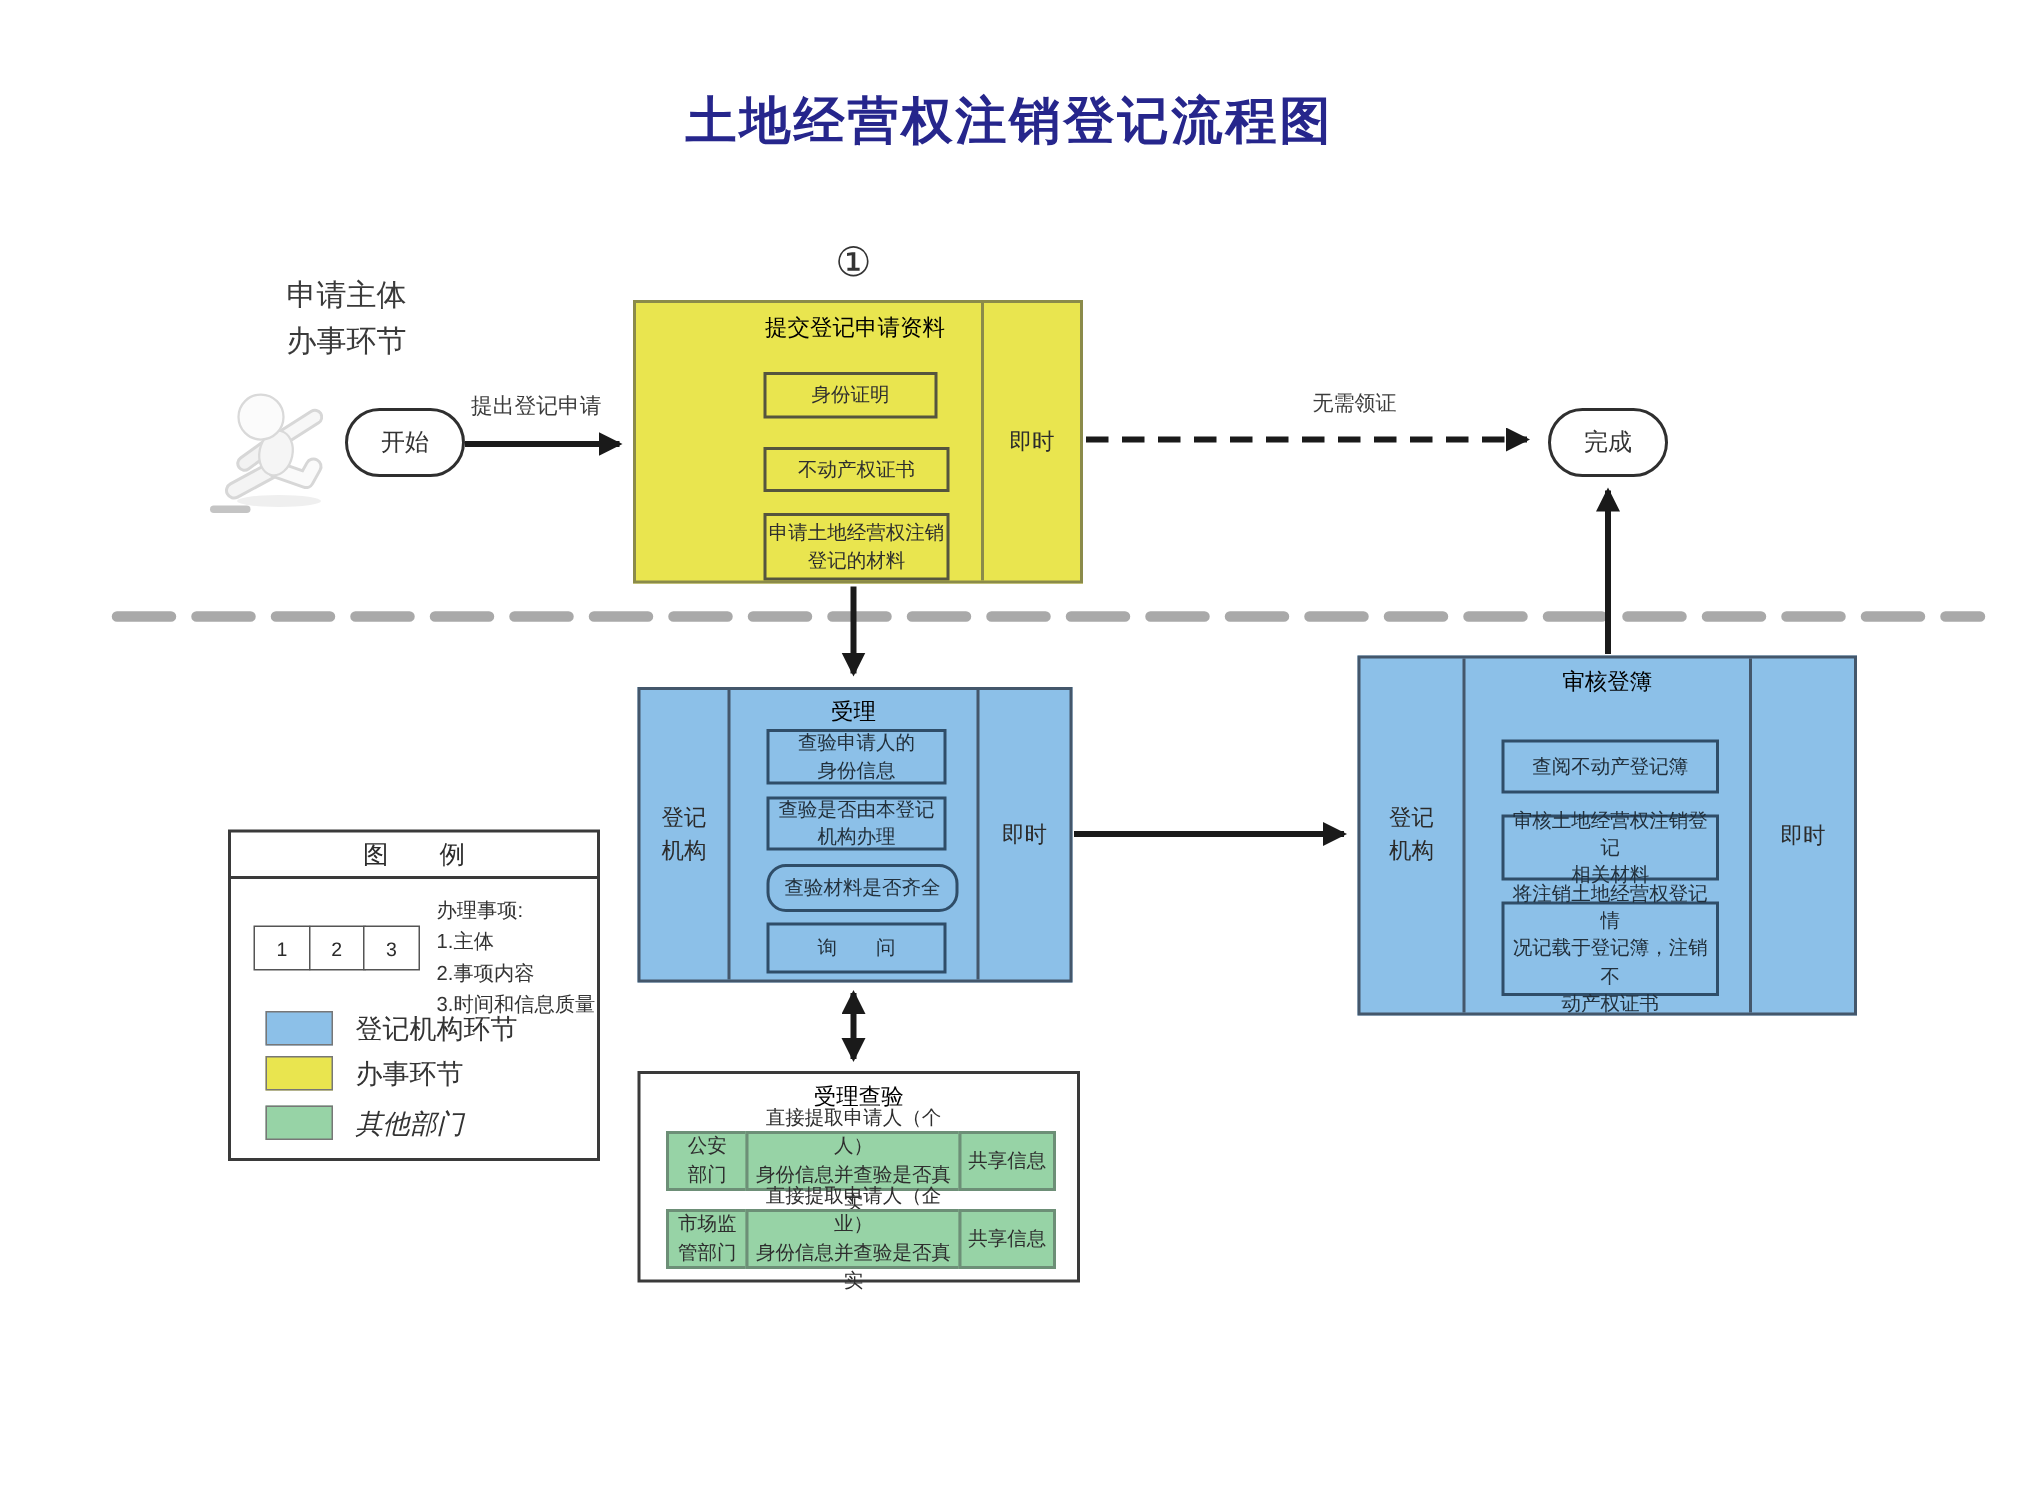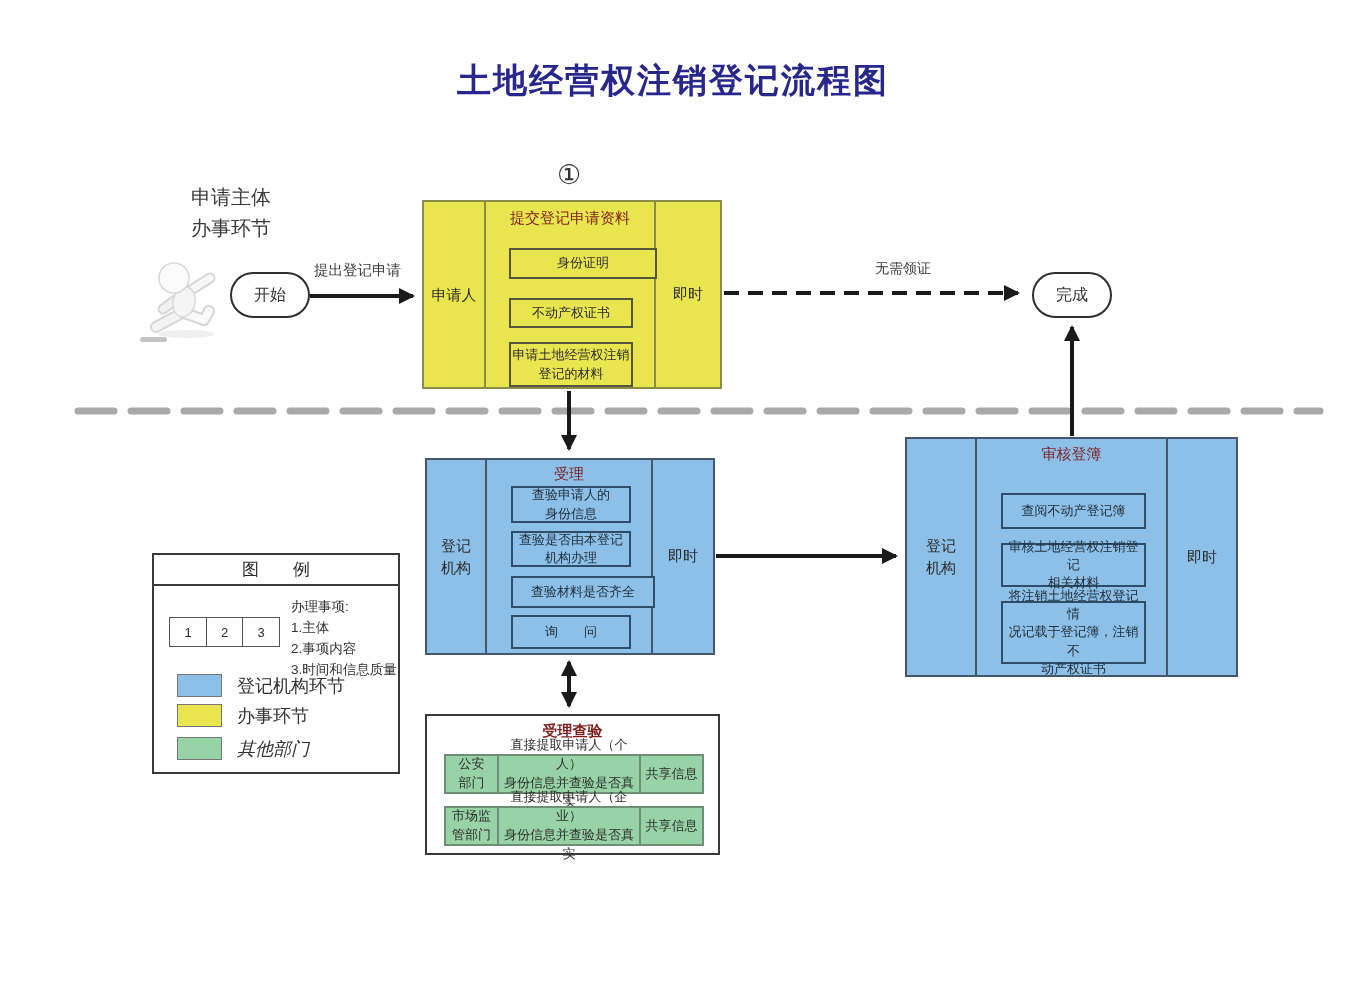--- a/index.html
+++ b/index.html
@@ -24,21 +24,21 @@
 
   .bigbox { border-style:solid; border-width:2.5px; }
   .ybox { background:#e9e54f; border-color:#8b8b4a; }
   .bbox { background:#8cc0e8; border-color:#44576b; }
   .col-left  { position:absolute; left:0; top:0; bottom:0; display:flex; align-items:center; justify-content:center; text-align:center; font-size:15px; line-height:22px; }
   .col-right { position:absolute; right:0; top:0; bottom:0; display:flex; align-items:center; justify-content:center; text-align:center; font-size:15px; }
   .ybox > .col-left  { border-right:2.5px solid #8b8b4a; }
   .ybox > .col-right { border-left:2.5px solid #8b8b4a; }
   .bbox > .col-left  { border-right:2.5px solid #44576b; }
   .bbox > .col-right { border-left:2.5px solid #44576b; }
-  .box-title { position:absolute; text-align:center; font-size:15px; color:#7f1d1d; }
+  .box-title { position:absolute; text-align:center; font-size:15px; color:#000000; }
 
   .yitem { position:absolute; background:#e9e54f; border:2px solid #55553e; font-size:13px; line-height:1.4; color:#2e2e2e; }
   .bitem { position:absolute; background:#8cc0e8; border:2px solid #2f4d68; font-size:13px; line-height:1.4; color:#22303c; }
 
   .checkbox-outer { background:#fff; border:2.5px solid #3a3a3a; }
   .gcell { position:absolute; background:#97d3a6; border:2px solid #6d8f77; font-size:13px; line-height:1.45; color:#2e2e2e; }
 
   .legend-box { background:#fff; border:2px solid #3a3a3a; }
   .legend-header { position:absolute; left:0; right:0; top:0; height:31px; border-bottom:2px solid #3a3a3a;
     display:flex; align-items:center; justify-content:center; font-size:17px; }
@@ -86,57 +86,56 @@
     <circle cx="38" cy="22" r="15" fill="#fbfbfb" stroke="#d9d9d9" stroke-width="1.5"></circle>
   </svg>
 
   <div class="abs center oval" style="left:230px;top:272px;width:80px;height:46px;">开始</div>
   <div class="abs center oval" style="left:1032px;top:272px;width:80px;height:46px;">完成</div>
 
   <div class="abs center edge-label" style="left:295px;top:261px;width:125px;">提出登记申请</div>
   <div class="abs center edge-label" style="left:843px;top:260px;width:120px;font-size:14px;">无需领证</div>
 
   <div class="abs bigbox ybox" style="left:422px;top:200px;width:300px;height:189px;">
-    <div class="col-left" style="width:62px;">申请人</div>
     <div class="col-right" style="width:66px;">即时</div>
     <div class="box-title" style="left:62px;right:66px;top:7px;">提交登记申请资料</div>
-    <div class="yitem center pre" style="left:85px;top:46px;width:148px;height:31px;">身份证明</div>
+    <div class="yitem center pre" style="left:85px;top:46px;width:116px;height:31px;">身份证明</div>
     <div class="yitem center pre" style="left:85px;top:96px;width:124px;height:30px;">不动产权证书</div>
     <div class="yitem center pre" style="left:85px;top:140px;width:124px;height:45px;">申请土地经营权注销
 登记的材料</div>
   </div>
 
   <div class="abs bigbox bbox" style="left:425px;top:458px;width:290px;height:197px;">
     <div class="col-left pre" style="width:60px;">登记
 机构</div>
     <div class="col-right" style="width:62px;">即时</div>
     <div class="box-title" style="left:60px;right:62px;top:5px;">受理</div>
     <div class="bitem center pre" style="left:84px;top:26px;width:120px;height:37px;">查验申请人的
 身份信息</div>
     <div class="bitem center pre" style="left:84px;top:71px;width:120px;height:36px;">查验是否由本登记
 机构办理</div>
-    <div class="bitem center pre" style="left:84px;top:116px;width:144px;height:32px;">查验材料是否齐全</div>
+    <div class="bitem center pre" style="left:84px;top:116px;width:128px;height:32px;border-radius:13px;">查验材料是否齐全</div>
     <div class="bitem center pre" style="left:84px;top:155px;width:120px;height:34px;">询　　问</div>
   </div>
 
   <div class="abs bigbox bbox" style="left:905px;top:437px;width:333px;height:240px;">
     <div class="col-left pre" style="width:70px;">登记
 机构</div>
     <div class="col-right" style="width:70px;">即时</div>
     <div class="box-title" style="left:70px;right:70px;top:6px;text-align:center;">审核登簿</div>
     <div class="bitem center pre" style="left:94px;top:54px;width:145px;height:36px;">查阅不动产登记簿</div>
     <div class="bitem center pre" style="left:94px;top:104px;width:145px;height:44px;">审核土地经营权注销登记
 相关材料</div>
     <div class="bitem center pre" style="left:94px;top:162px;width:145px;height:63px;">将注销土地经营权登记情
 况记载于登记簿，注销不
 动产权证书</div>
   </div>
 
   <div class="abs checkbox-outer" style="left:425px;top:714px;width:295px;height:141px;">
-    <div class="box-title" style="left:0;right:0;top:6px;font-weight:bold;">受理查验</div>
+    <div class="box-title" style="left:0;right:0;top:6px;">受理查验</div>
     <div class="gcell center pre" style="left:17px;top:38px;width:55px;height:40px;">公安
 部门</div>
     <div class="gcell center pre" style="left:70px;top:38px;width:144px;height:40px;">直接提取申请人（个人）
 身份信息并查验是否真实</div>
     <div class="gcell center" style="left:212px;top:38px;width:65px;height:40px;">共享信息</div>
     <div class="gcell center pre" style="left:17px;top:90px;width:55px;height:40px;">市场监
 管部门</div>
     <div class="gcell center pre" style="left:70px;top:90px;width:144px;height:40px;">直接提取申请人（企业）
 身份信息并查验是否真实</div>
     <div class="gcell center" style="left:212px;top:90px;width:65px;height:40px;">共享信息</div>

